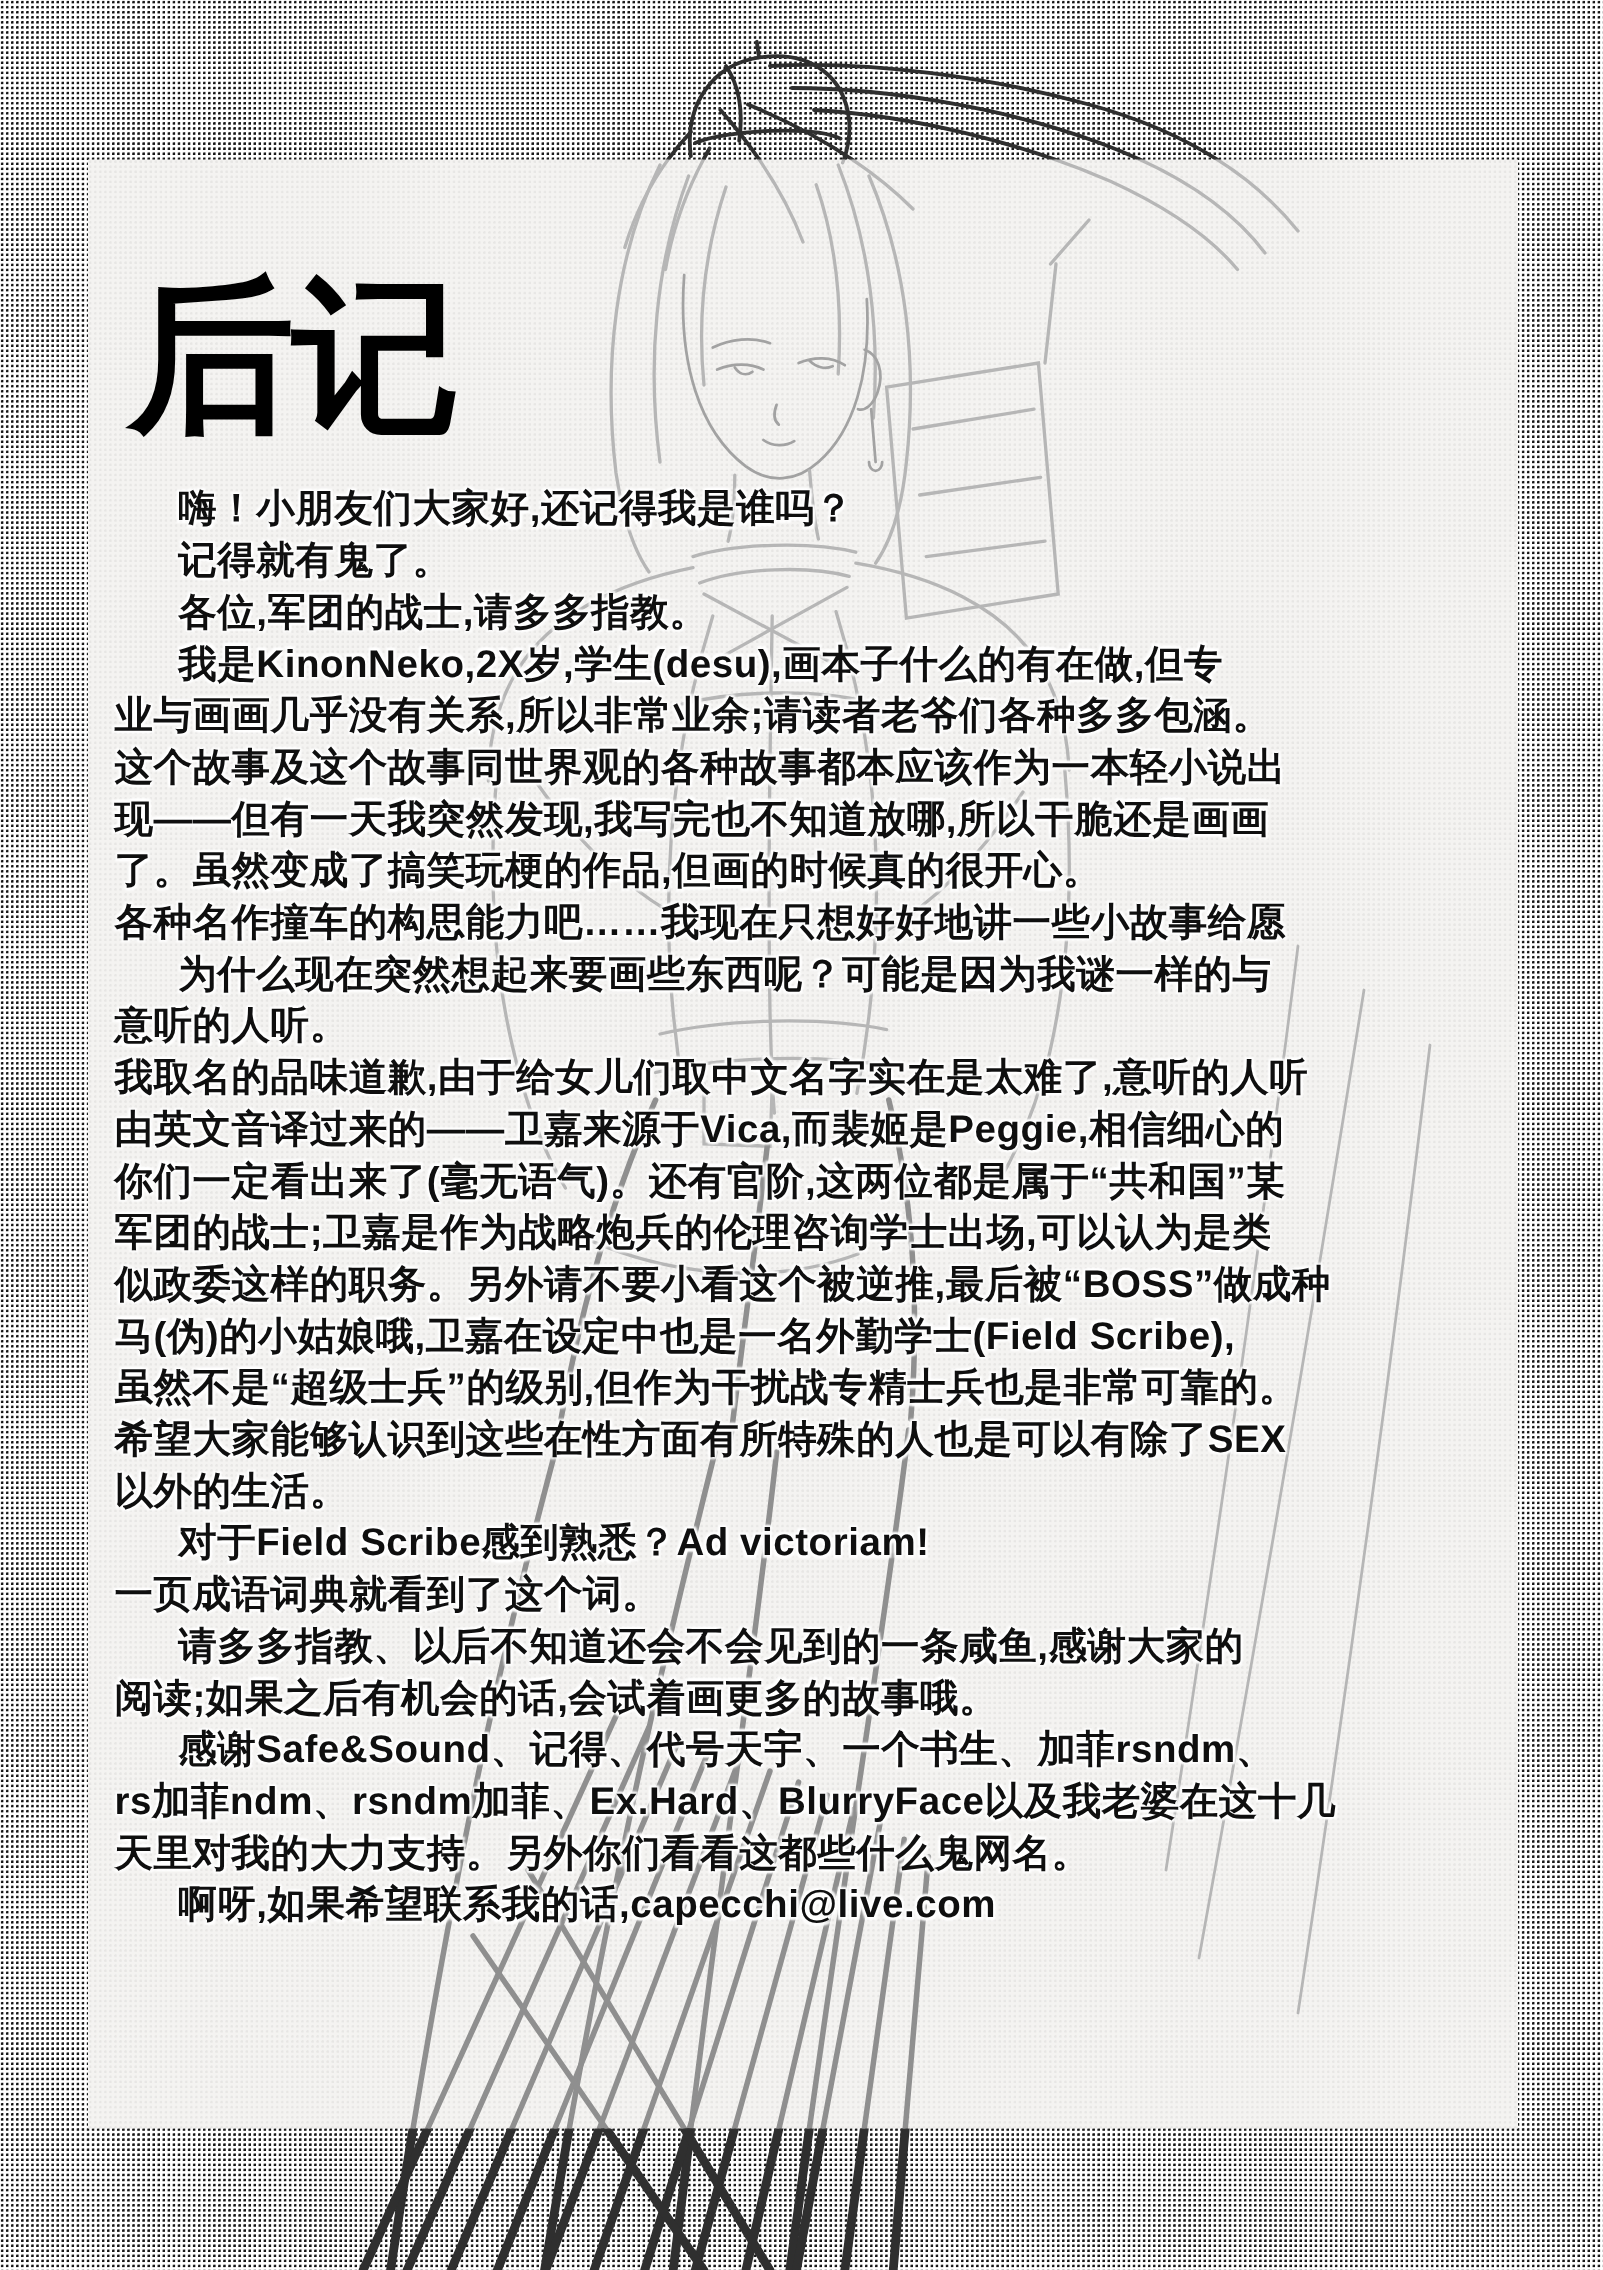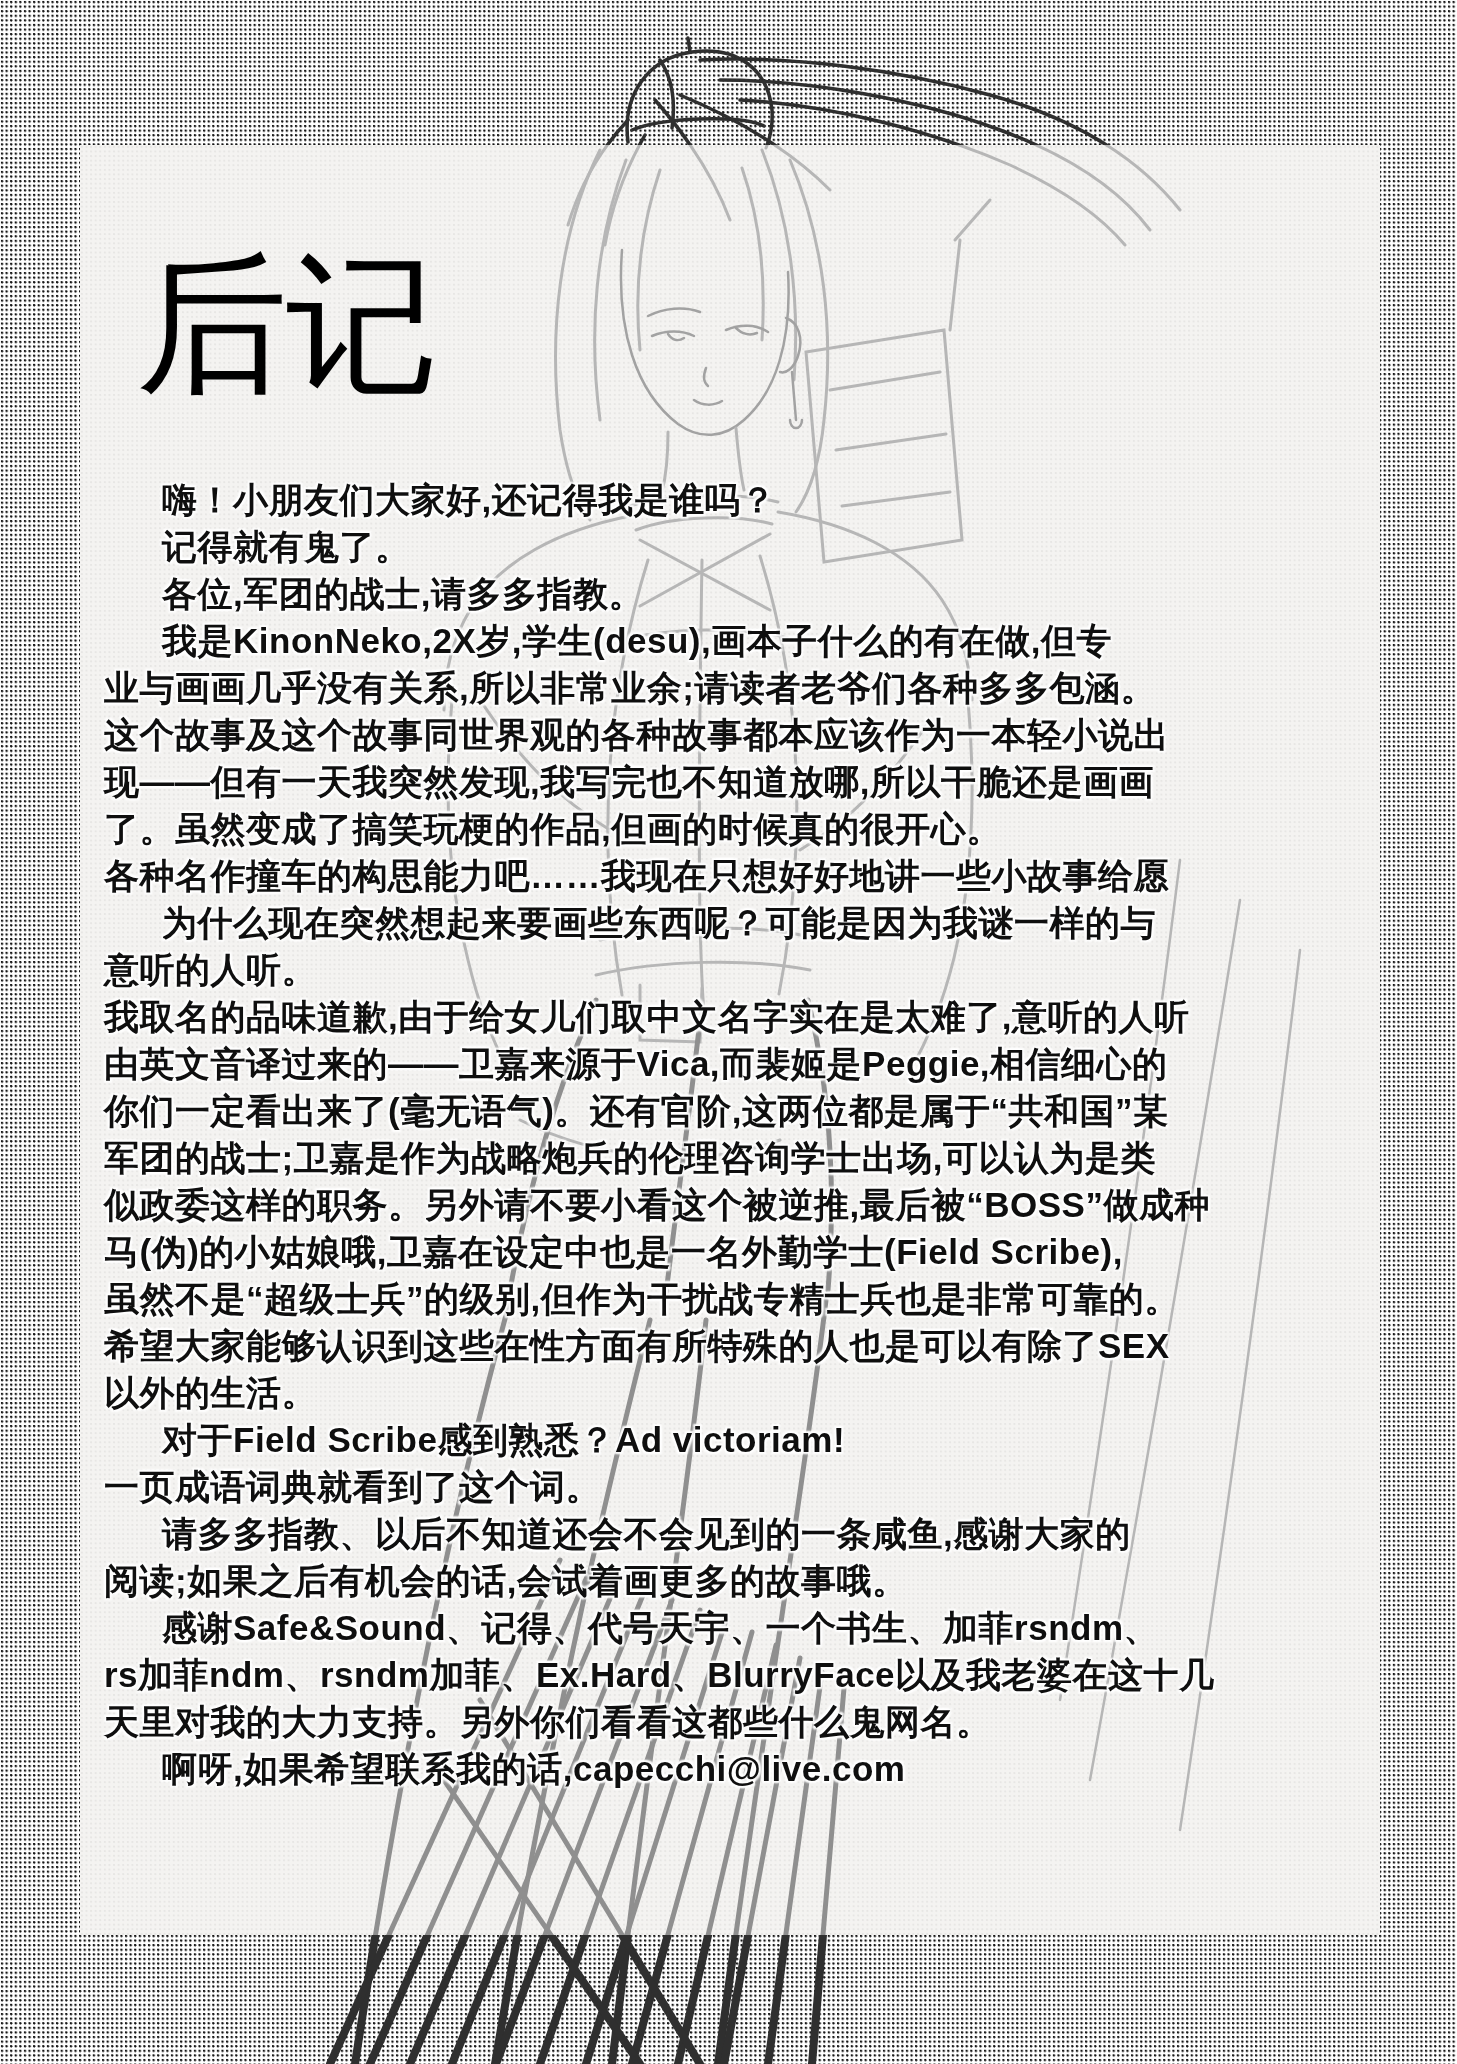--- a/index.html
+++ b/index.html
@@ -25,32 +25,32 @@
     background-size: 4.6px 4.6px;
   }
 
   .sketch {
     position: absolute;
     left: 0; top: 0;
   }
 
   .title {
     position: absolute;
-    left: 136px; top: 248px;
+    left: 116px; top: 248px;
     font-size: 152px;
     line-height: 1;
-    font-weight: 400;
+    font-weight: 700;
     color: #000;
     letter-spacing: -2px;
     white-space: nowrap;
   }
 
   .text-layer {
     position: absolute;
-    left: 104px; top: 476px;
+    left: 104px; top: 439px;
     width: 1272px;
     color: var(--text, #0f0f0f);
     font-size: 35px;
     font-weight: 700;
     line-height: 47px;
     letter-spacing: 0.5px;
     text-shadow:
       0 0 3px #fff, 0 0 3px #fff,
       2px 2px 2px #fff, -2px -2px 2px #fff,
       2px -2px 2px #fff, -2px 2px 2px #fff;

